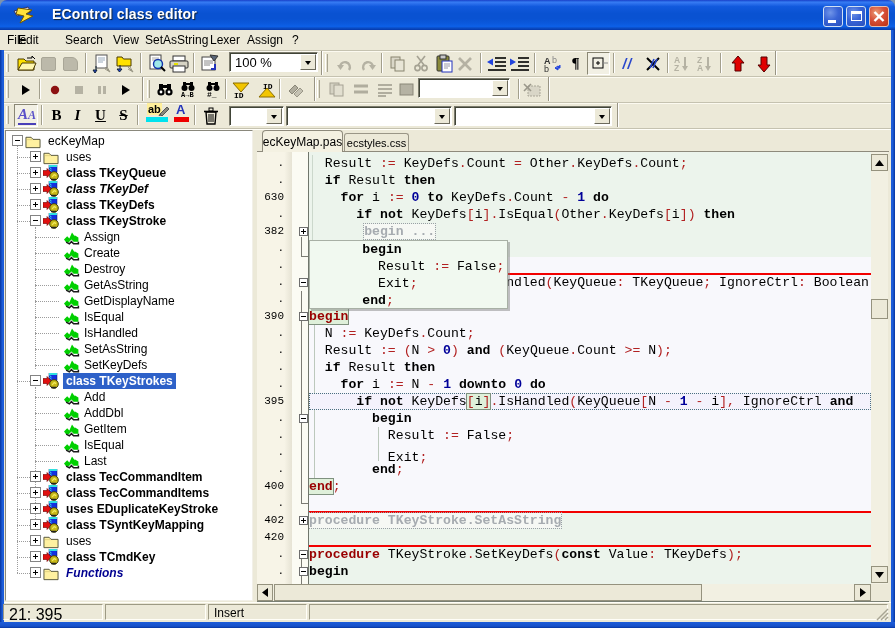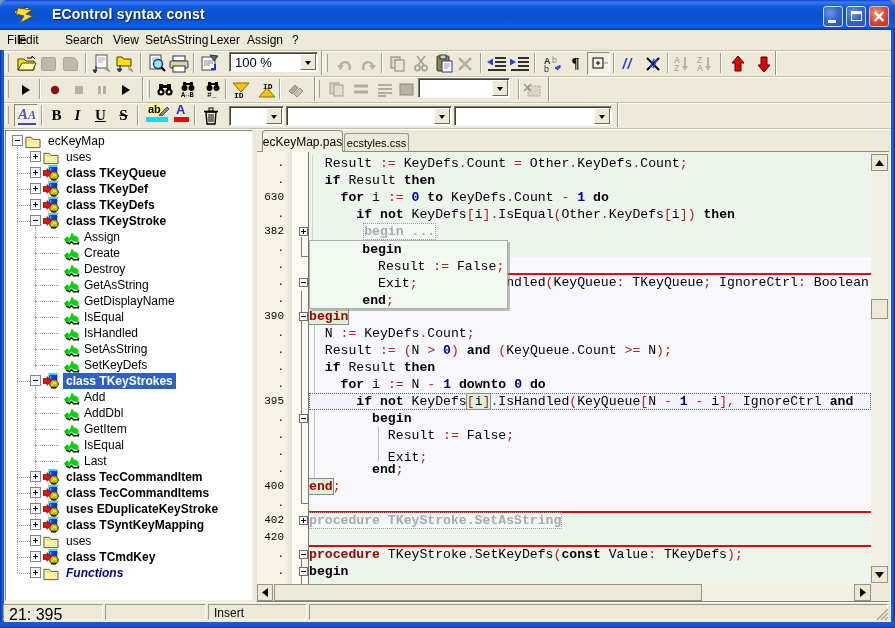--- a/index.html
+++ b/index.html
@@ -39,21 +39,21 @@
 </head>
 <body>
 <div class="a" style="left:0;top:0;width:10px;height:10px;background:#7d92ad"></div>
 <div class="a" style="left:885px;top:0;width:10px;height:10px;background:#7d92ad"></div>
 <div class="a" style="left:0;top:0;width:895px;height:30px;border-radius:7px 7px 0 0;background:linear-gradient(180deg,#385de0 0%,#0c41c8 3%,#3a7ef5 6%,#2e72ee 11%,#1159dd 22%,#0952d2 45%,#0952d2 62%,#0b5ade 80%,#0d60e8 88%,#0a4cc4 94%,#0639ab 100%)"></div>
 <svg class="a" style="left:12px;top:4px" width="25" height="23" viewBox="0 0 25 23">
  <polygon points="2,7 16,3 19,8 5,12" fill="#e8e6f0" stroke="#303060" stroke-width="1"></polygon>
  <polygon points="4,9 17,5 18,7 5,11" fill="#8694d8"></polygon>
  <polygon points="6,4 20,6 14,10 21,12 8,19 12,12 4,10" fill="#ffe13a" stroke="#705700" stroke-width="1"></polygon>
 </svg>
-<div class="a" style="left:52px;top:6px;font-size:14px;font-weight:bold;color:#fff;text-shadow:1px 1px 1px #123;letter-spacing:.2px">EControl syntax const</div>
+<div class="a" style="left:52px;top:6px;font-size:14px;font-weight:bold;color:#fff;text-shadow:1px 1px 1px #123;letter-spacing:.2px">EControl class editor</div>
 <div class="a" style="left:823px;top:6px;width:20px;height:21px;border-radius:3px;border:1px solid #cfe0f5;background:radial-gradient(circle at 35% 30%,#7195e8 0%,#3964d6 45%,#2750bd 100%)">
     <div class="a" style="left:4px;top:13px;width:8px;height:3px;background:#fff"></div>
   </div>
 <div class="a" style="left:846px;top:6px;width:20px;height:21px;border-radius:3px;border:1px solid #cfe0f5;background:radial-gradient(circle at 35% 30%,#7195e8 0%,#3964d6 45%,#2750bd 100%)">
     <div class="a" style="left:4px;top:4px;width:11px;height:10px;border:1px solid #fff;border-top-width:3px"></div>
   </div>
 <div class="a" style="left:869px;top:6px;width:20px;height:21px;border-radius:3px;border:1px solid #e3c0b5;background:radial-gradient(circle at 35% 30%,#eb9e77 0%,#d75039 45%,#bc3011 100%)">
  <svg width="18" height="19">
       <g stroke="#fff" stroke-width="2.4">
         <line x1="4.5" y1="5" x2="13.5" y2="14"></line>
@@ -532,21 +532,21 @@
   </div>
 <svg class="tic" style="left:43px;top:181px" width="16" height="16" viewBox="0 0 16 16">
     <rect x="6" y="0" width="8" height="7.5" fill="#1330e0" stroke="#101060" stroke-width=".5"></rect>
     <rect x="6" y="0" width="8" height="2" fill="#30e0e0"></rect>
     <path d="M6.5 2.5 l2 1.5 M6.5 4.5 l2 1.5" stroke="#40e8e8" stroke-width="1"></path>
     <polygon points="0,5.5 4,5.5 4,3.5 8.5,8 4,12.5 4,10.5 0,10.5" fill="#e01010" stroke="#600" stroke-width=".6"></polygon>
     <circle cx="11" cy="11" r="4.3" fill="#c8b818" stroke="#40400a"></circle>
     <path d="M9.2 11.8 l2 -2.2 2 1" stroke="#f0ea60" fill="none" stroke-width="1.2"></path>
     <path d="M8 14.5 h5" stroke="#222" stroke-width="1.5"></path>
   </svg>
-<div class="trr" style="left:66px;top:181px;font-weight:bold;">class TKeyDef</div>
+<div class="trr" style="left:66px;top:181px;font-weight:bold;font-style:italic;">class TKeyDef</div>
 <div class="eb plus" style="left:30px;top:199px">
     <i></i>
   </div>
 <svg class="tic" style="left:43px;top:197px" width="16" height="16" viewBox="0 0 16 16">
     <rect x="6" y="0" width="8" height="7.5" fill="#1330e0" stroke="#101060" stroke-width=".5"></rect>
     <rect x="6" y="0" width="8" height="2" fill="#30e0e0"></rect>
     <path d="M6.5 2.5 l2 1.5 M6.5 4.5 l2 1.5" stroke="#40e8e8" stroke-width="1"></path>
     <polygon points="0,5.5 4,5.5 4,3.5 8.5,8 4,12.5 4,10.5 0,10.5" fill="#e01010" stroke="#600" stroke-width=".6"></polygon>
     <circle cx="11" cy="11" r="4.3" fill="#c8b818" stroke="#40400a"></circle>
     <path d="M9.2 11.8 l2 -2.2 2 1" stroke="#f0ea60" fill="none" stroke-width="1.2"></path>

